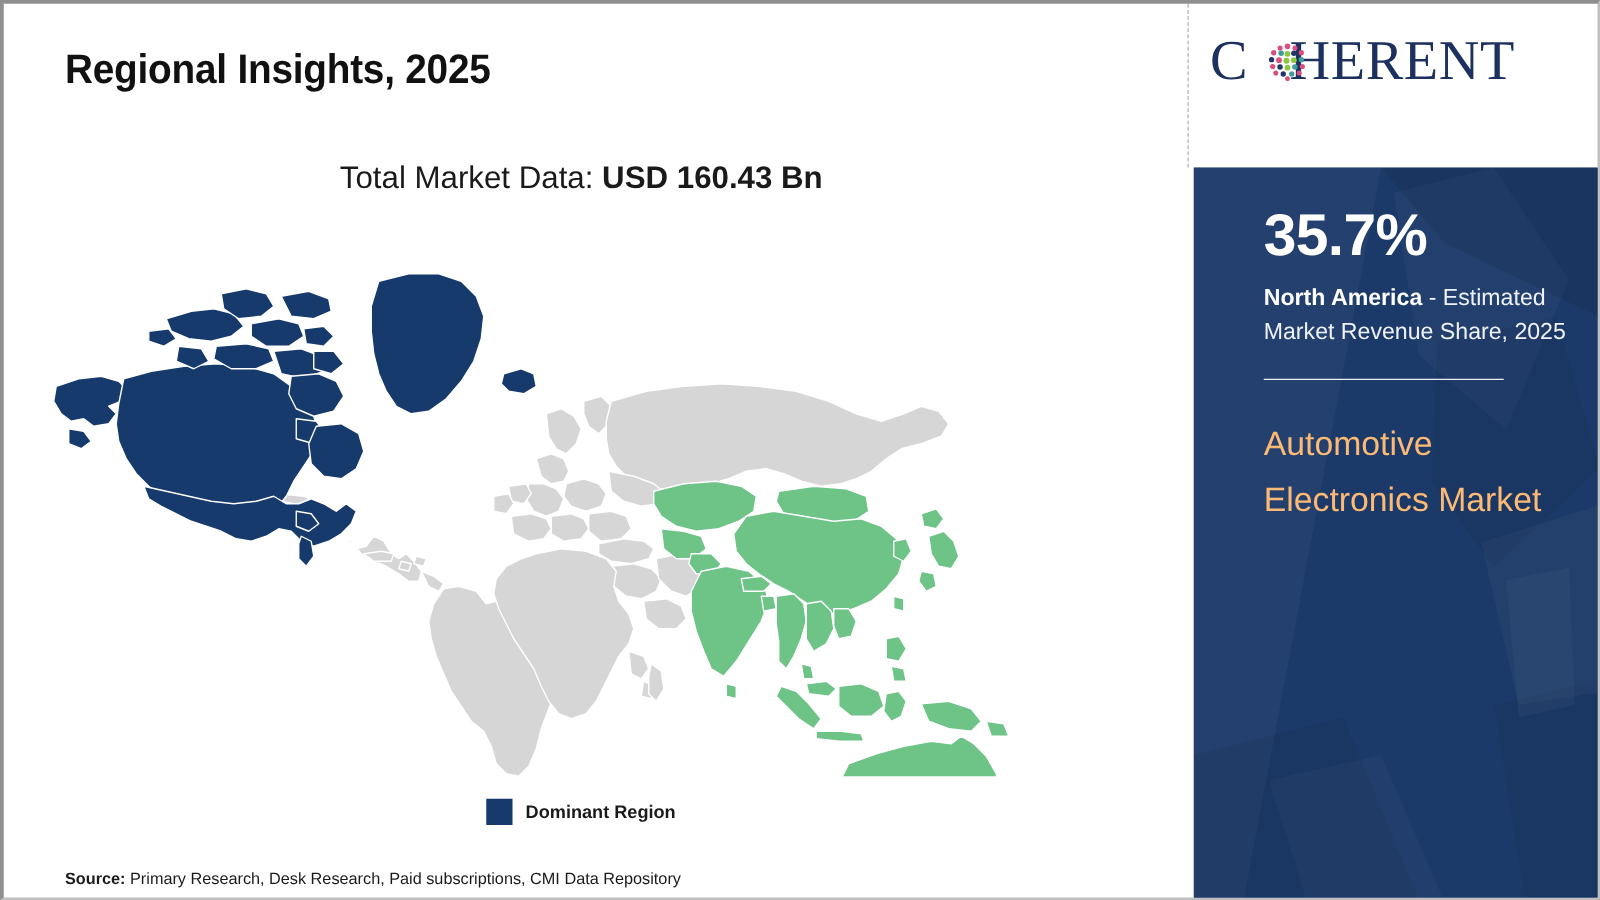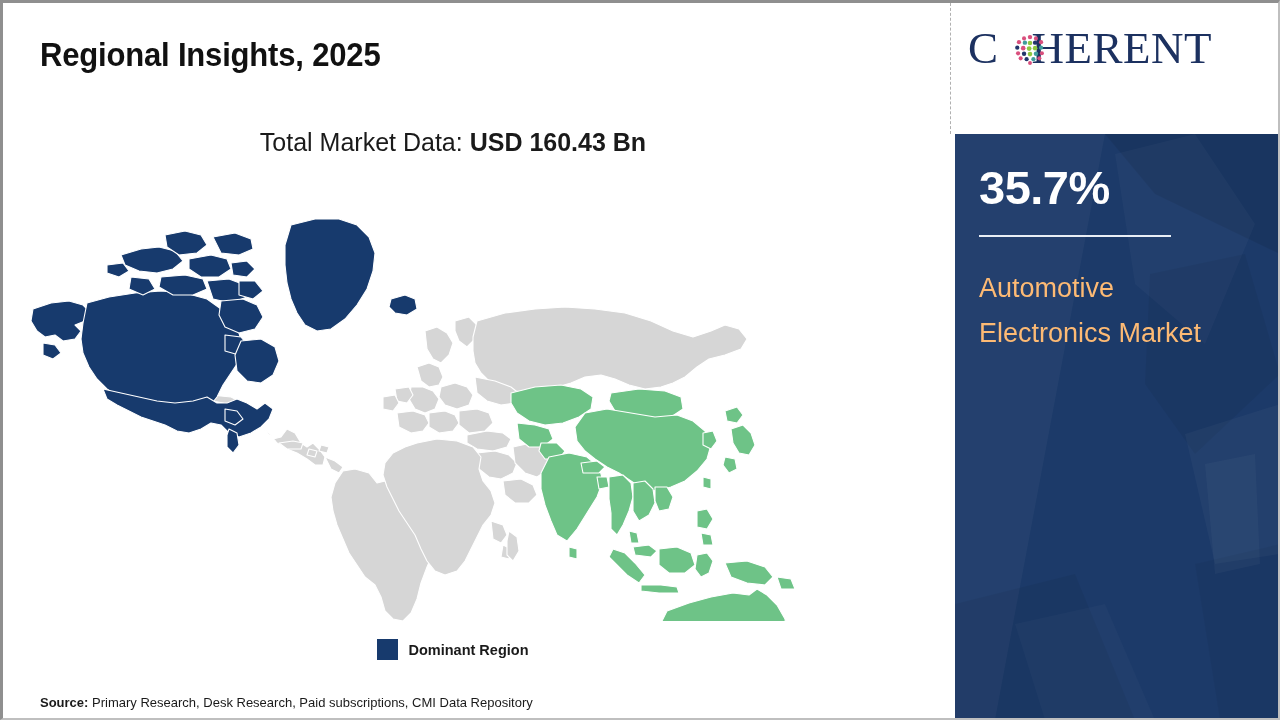--- a/index.html
+++ b/index.html
@@ -13,21 +13,21 @@
     position:relative;width:1280px;height:720px;box-sizing:border-box;
     border-top:3px solid #8f8f8f;
     border-left:3px solid #8f8f8f;
     border-right:2px solid #bfbfbf;
     border-bottom:2px solid #bfbfbf;
     background:#fff;overflow:hidden;
   }
 
   
   .left{
-    position:absolute;left:0;top:0;width:947px;height:606px;
+    position:absolute;left:12px;top:0;width:947px;height:606px;
   }
   .title{
     position:absolute;left:37px;top:33px;
     font-size:33px;font-weight:bold;color:#111;
     letter-spacing:-0.2px;
     font-family:"Liberation Sans","DejaVu Sans",sans-serif;
     transform:scaleX(0.94);transform-origin:left top;
     white-space:nowrap;
   }
   .subtitle{
@@ -86,21 +86,21 @@
     font-family:"Liberation Serif","DejaVu Serif",serif;
     font-size:19.5px;color:#1c3160;letter-spacing:5.4px;white-space:nowrap;
   }
 
   
   .panel{
     position:absolute;left:952px;top:131px;width:325px;height:586px;
     background:#1c3a69;overflow:hidden;
   }
   .panel-bg{position:absolute;inset:0;}
-  .panel-inner{position:relative;z-index:2;padding:0 0 0 24px;}
+  .panel-inner{position:relative;z-index:2;padding:0 0 0 56px;}
   .stat{
     margin-top:30px;
     font-size:47px;font-weight:bold;color:#ffffff;letter-spacing:-0.5px;
     line-height:1.0;
   }
   .stat-desc{
     margin-top:14px;width:262px;
     font-size:18.5px;color:#eef2f7;line-height:1.45;
   }
   .stat-desc b{font-weight:bold;color:#ffffff;}
@@ -310,18 +310,21 @@
       <path d="M160 20 L240 0 L300 90 L250 210 L180 150 Z" fill="#ffffff" opacity="0.028"></path>
       <path d="M195 140 L290 120 L325 240 L240 320 L190 250 Z" fill="#000000" opacity="0.05"></path>
       <path d="M230 300 L325 270 L325 420 L260 430 Z" fill="#ffffff" opacity="0.03"></path>
       <path d="M250 330 L300 320 L305 430 L260 440 Z" fill="#ffffff" opacity="0.03"></path>
       <path d="M0 470 L120 440 L180 586 L0 586 Z" fill="#000000" opacity="0.05"></path>
       <path d="M60 490 L150 470 L200 586 L90 586 Z" fill="#ffffff" opacity="0.022"></path>
       <path d="M240 430 L325 410 L325 586 L265 586 Z" fill="#000000" opacity="0.04"></path>
     </svg>
     <div class="panel-inner">
       <div class="stat">35.7%</div>
+      <div class="stat-desc">
+        <b>North America</b><span> - Estimated Market Revenue Share, 2025</span>
+      </div>
       <div class="rule"></div>
       <div class="market">Automotive Electronics Market</div>
     </div>
   </div>
 
 </div>
 
 </body></html>

